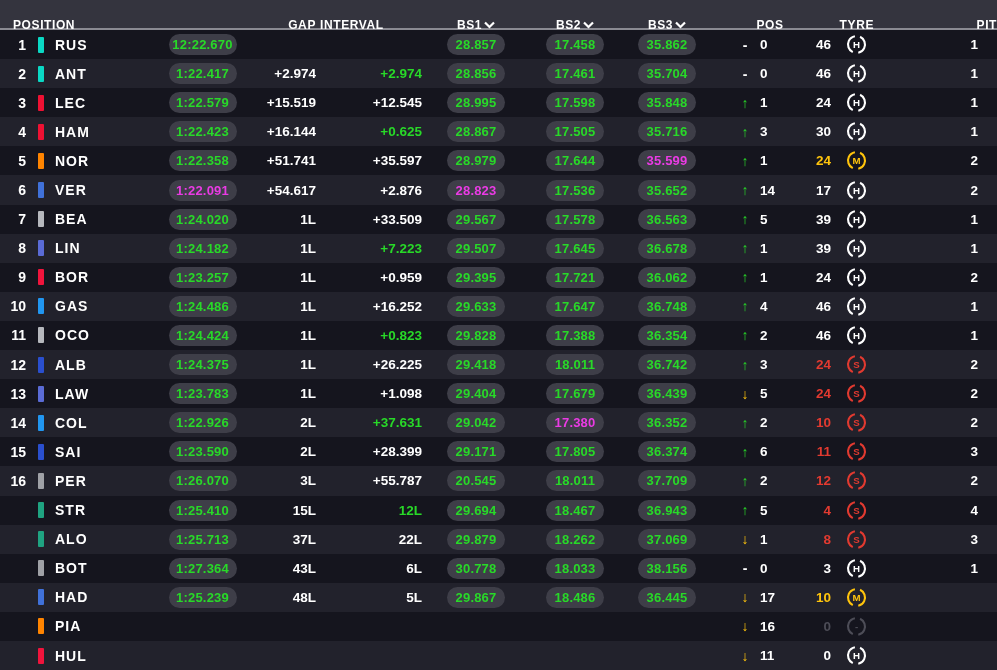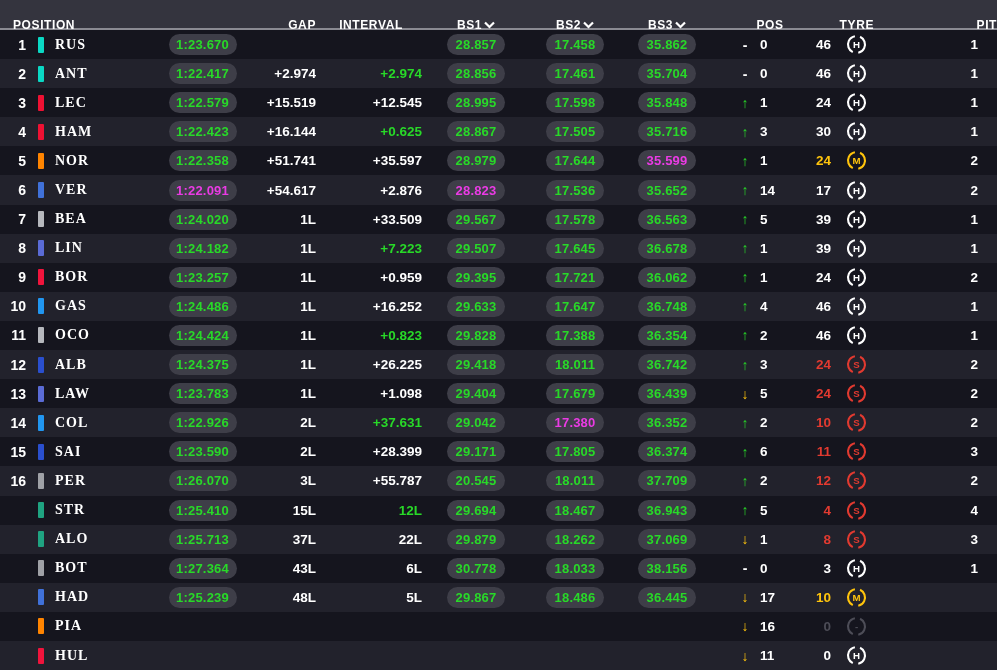--- a/index.html
+++ b/index.html
@@ -21,37 +21,37 @@
   
   .hdr{
     height:28px;flex:0 0 28px;
     background:#34343e;
     border-bottom:2px solid #8a8a92;
     font-size:12px;letter-spacing:.6px;
   }
   .h-position{grid-column:1/4;padding-left:13px;}
   .h-best{grid-column:4;display:flex;justify-content:center;align-items:center;gap:6px;cursor:pointer;margin-top:36px;}
   .h-gap{grid-column:5;text-align:right;padding-right:4px;}
-  .h-interval{grid-column:6;text-align:center;padding-right:2px;}
+  .h-interval{grid-column:6;text-align:left;padding-right:2px;}
   .h-bs{display:flex;justify-content:center;align-items:center;gap:2px;cursor:pointer;}
   .h-bs1{grid-column:7}.h-bs2{grid-column:8}.h-bs3{grid-column:9}
   .h-pos{grid-column:10;text-align:center;padding-left:28px;}
   .h-tyre{grid-column:11;text-align:right;padding-right:26px;}
   .h-pit{grid-column:12;text-align:right;}
   .chev{display:inline-flex;align-items:center;}
   
   .rows{flex:1;display:flex;flex-direction:column;}
   .row{flex:1;}
   .row:nth-child(odd){background:#15151e;}
   .row:nth-child(even){background:#22222c;}
   .cell{white-space:nowrap;}
   .num{text-align:right;font-size:14px;}
   .barcell{display:flex;}
   .teambar{display:block;width:6px;height:16px;margin-left:12px;border-radius:1px;}
-  .tla{font-size:14px;letter-spacing:1px;padding-left:5px;font-family:Liberation Serif, serif;}
+  .tla{font-size:14px;letter-spacing:1px;padding-left:5px;}
   .bestcell,.sector{display:flex;justify-content:center;}
   .pill{
     background:#3e3e48;border-radius:11px;height:21px;line-height:21px;
     text-align:center;font-size:13px;letter-spacing:.2px;
   }
   .pill.best-pill{width:68px;}
   .sector .pill{width:58px;}
   .pill.empty{background:transparent;}
   .gap{text-align:right;font-size:13.5px;padding-right:4px;}
   .interval{text-align:right;font-size:13.5px;padding-right:2px;}
@@ -118,21 +118,21 @@
   </div>
 
   <div class="rows" id="rows">
     <div class="row grid">
       <div class="cell num">1</div>
       <div class="cell barcell">
           <span class="teambar" style="background: rgb(10, 216, 196);"></span>
         </div>
       <div class="cell tla">RUS</div>
       <div class="cell bestcell">
-          <span class="pill best-pill c-green">1:23.670</span>
+          <span class="pill best-pill c-green">12:22.670</span>
         </div>
       <div class="cell gap"></div>
       <div class="cell interval c-white"></div>
       <div class="cell sector">
           <span class="pill c-green">28.857</span>
         </div>
       <div class="cell sector">
           <span class="pill c-green">17.458</span>
         </div>
       <div class="cell sector">

